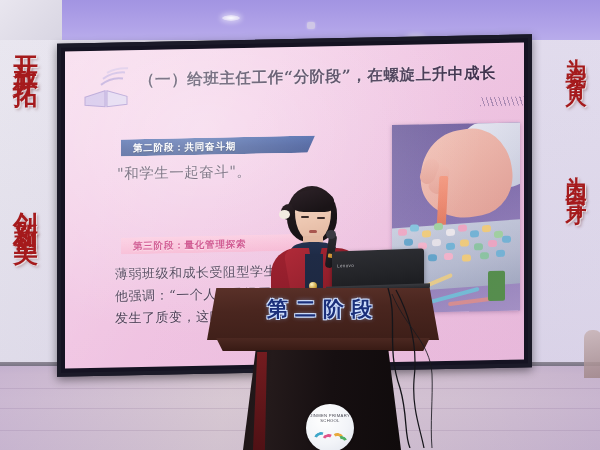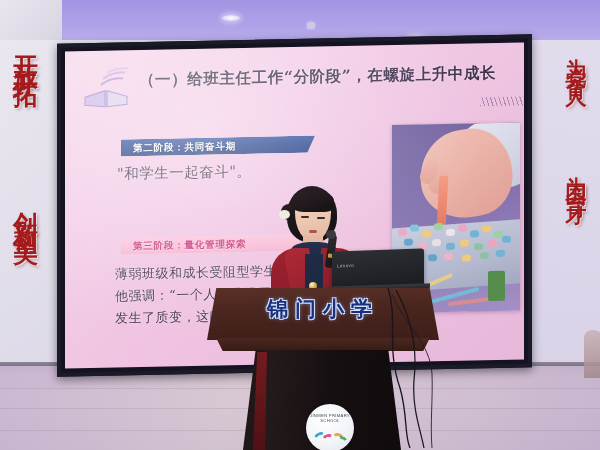--- a/index.html
+++ b/index.html
@@ -485,21 +485,21 @@
     <div class="sp-mic-head"></div>
     <div class="sp-mic-band"></div>
   </div>
 
   <div class="laptop">
     <div class="laptop-logo">Lenovo</div>
   </div>
   <div class="laptop-base"></div>
 
   <div class="podium-top"></div>
-  <div class="podium-title">锦门小学</div>
+  <div class="podium-title">第二阶段</div>
   <div class="podium-lip"></div>
   <div class="podium-body"></div>
   <div class="podium-red-edge"></div>
 
   <div class="podium-logo">
     <div class="podium-logo-text">JINMEN PRIMARY SCHOOL</div>
     <div class="logo-swoosh" style="left:8px; top:28px; width:14px; height:14px; border:3px solid #3fa7c9; border-color:#3fa7c9 transparent transparent transparent; transform:rotate(-25deg);"></div>
     <div class="logo-swoosh" style="left:16px; top:30px; width:13px; height:13px; border:3px solid #e0538a; border-color:#e0538a transparent transparent transparent; transform:rotate(-15deg);"></div>
     <div class="logo-swoosh" style="left:25px; top:29px; width:13px; height:13px; border:3px solid #e8a93c; border-color:#e8a93c transparent transparent transparent; transform:rotate(10deg);"></div>
     <div class="logo-swoosh" style="left:30px; top:32px; width:11px; height:11px; border:3px solid #4fae62; border-color:#4fae62 transparent transparent transparent; transform:rotate(25deg);"></div>

